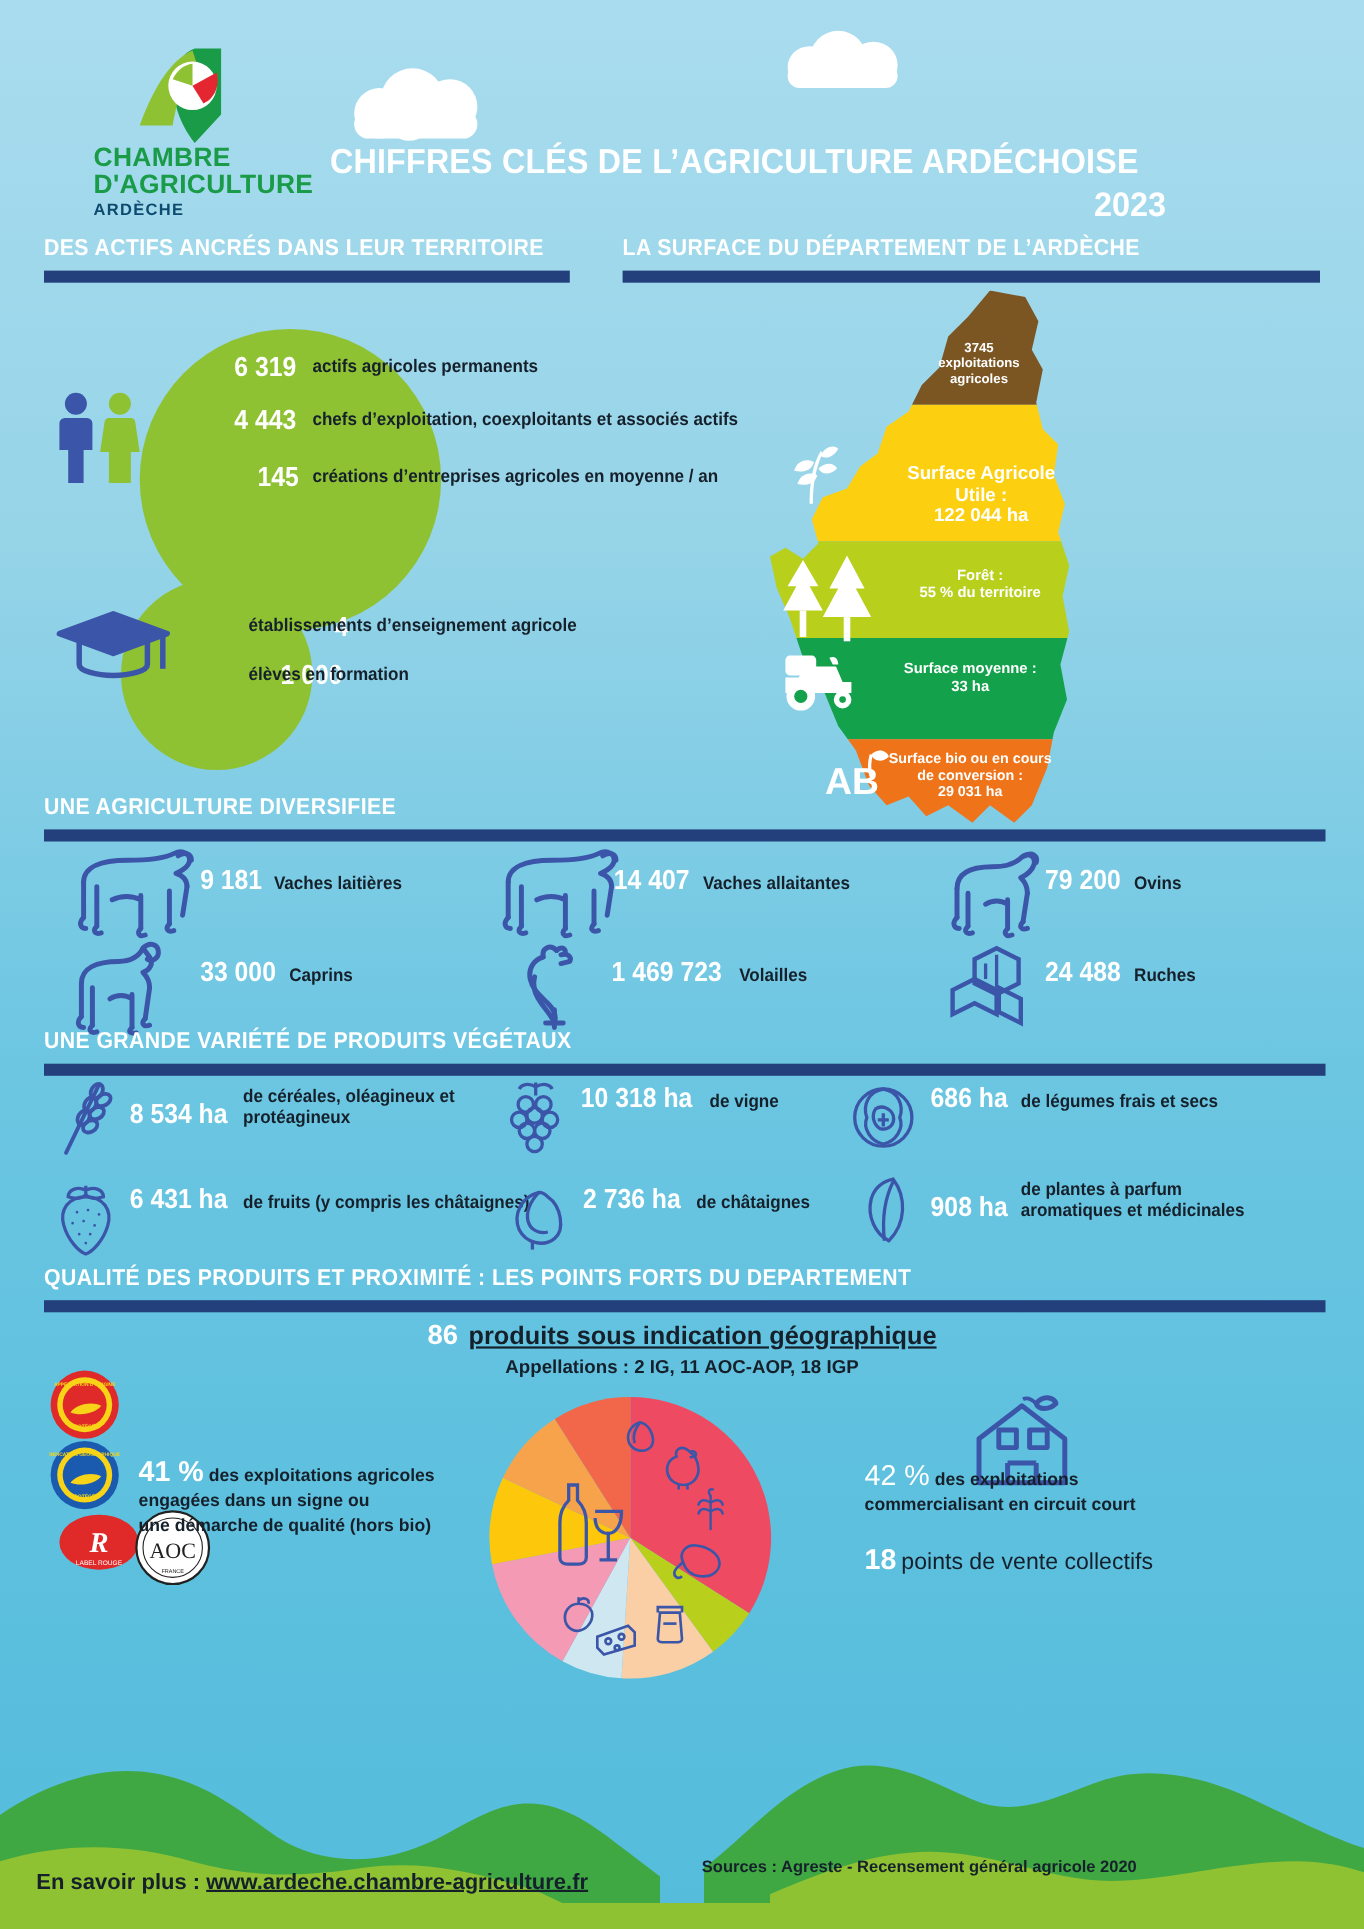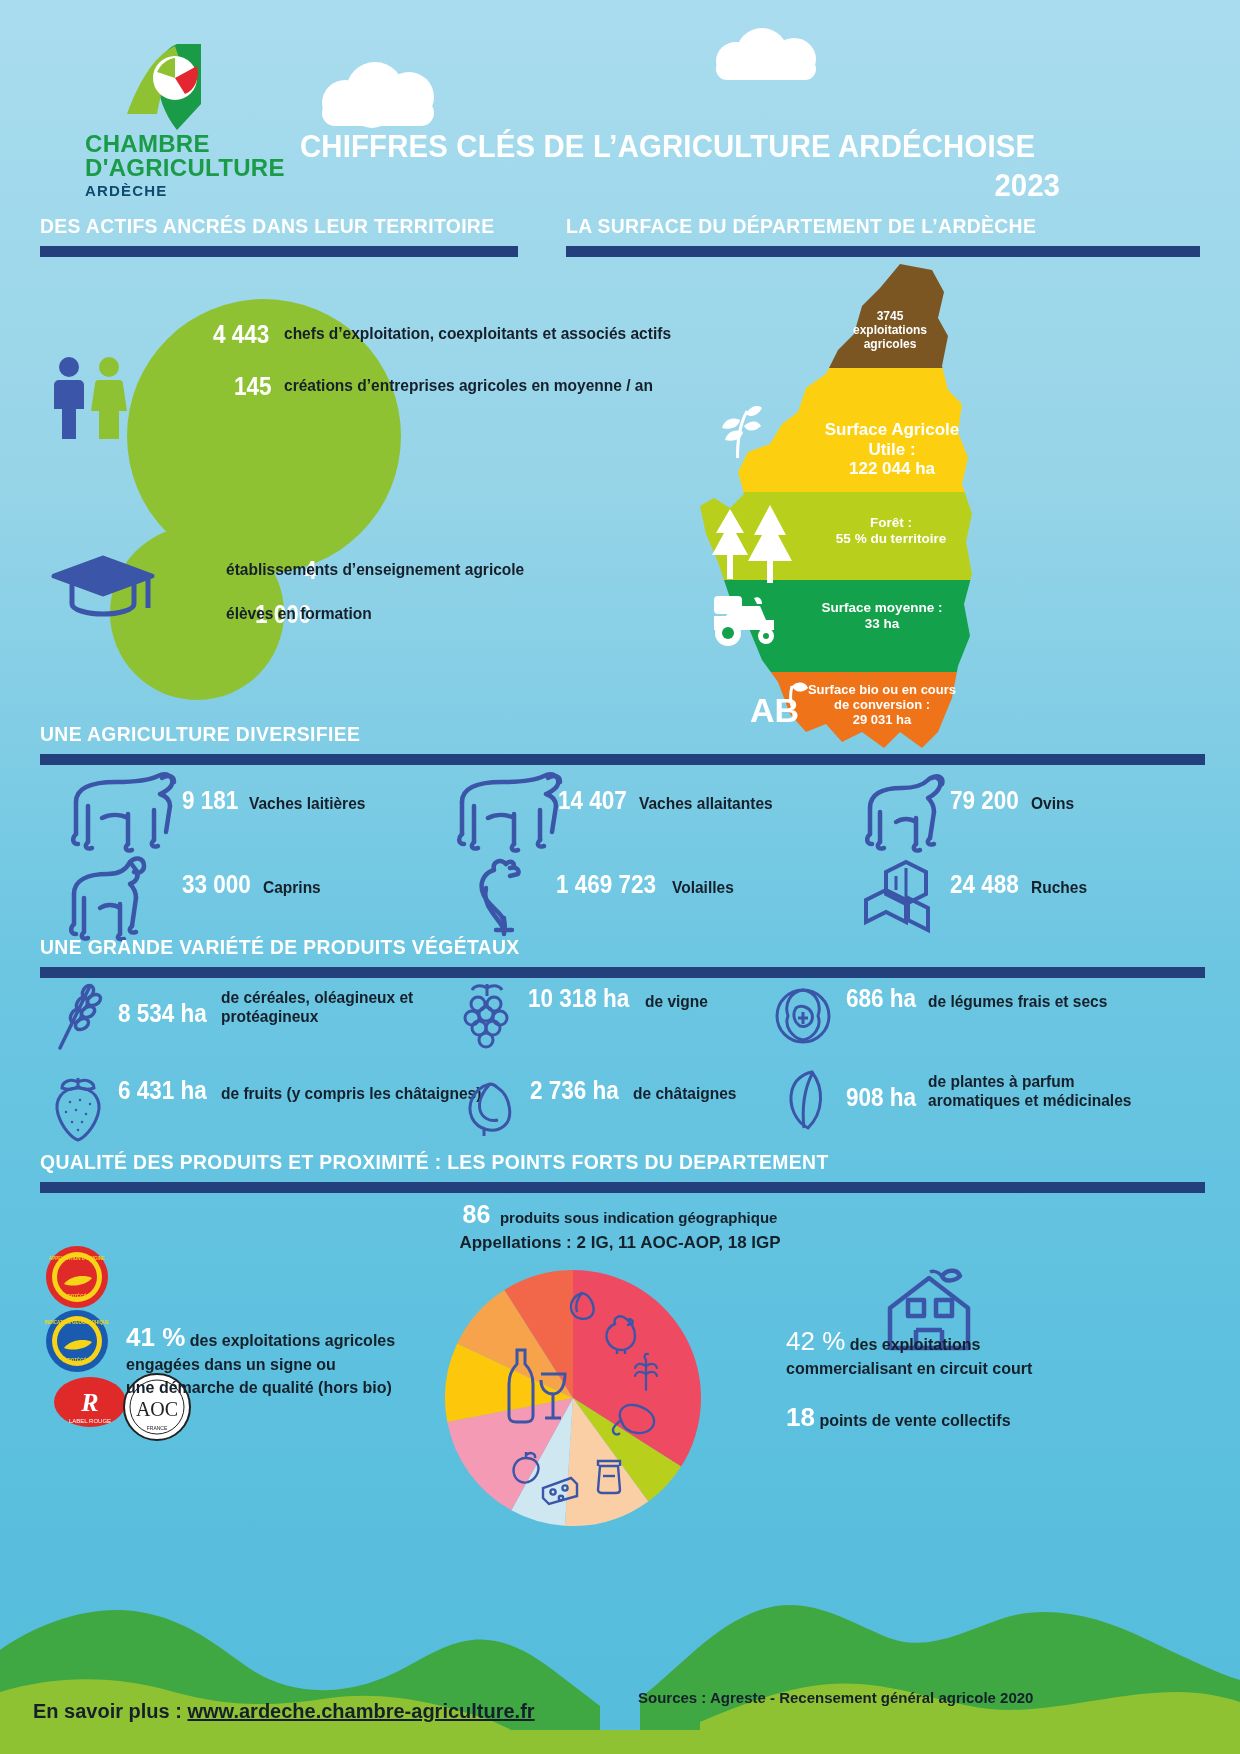--- a/index.html
+++ b/index.html
@@ -104,20 +104,24 @@
     <circle cx="27" cy="12" r="10"></circle>
     <path d="M17,25 h20 a5,5 0 0 1 5,5 v24 h-8 v30 h-14 v-30 h-8 v-24 a5,5 0 0 1 5,-5 z"></path>
   </g>
   <g fill="#8fc233">
     <circle cx="67" cy="12" r="10"></circle>
     <path d="M57,25 h20 a4,4 0 0 1 4,4 l4,27 h-8 v28 h-20 v-28 h-8 l4,-27 a4,4 0 0 1 4,-4 z"></path>
   </g>
 </svg>
 
 <div style="position:absolute; left:110px; top:320px; width:740px;">
+  <div style="position:relative; height:48px;">
+    <span class="stat-num" style="position:absolute; right:574px;">6 319</span>
+    <span class="stat-lbl" style="position:absolute; left:174px; top:4px;">actifs agricoles permanents</span>
+  </div>
   <div style="position:relative; height:52px;">
     <span class="stat-num" style="position:absolute; right:574px;">4 443</span>
     <span class="stat-lbl" style="position:absolute; left:174px; top:4px;">chefs d’exploitation, coexploitants et associés actifs</span>
   </div>
   <div style="position:relative; height:48px;">
     <span class="stat-num" style="position:absolute; right:574px;">145</span>
     <span class="stat-lbl" style="position:absolute; left:174px; top:4px;">créations d’entreprises agricoles en moyenne / an</span>
   </div>
 </div>
 
@@ -403,21 +407,21 @@
 </div>
 
 <div class="head-left" style="top:1150px; width:1165px;">
   <div class="section-title">QUALITÉ DES PRODUITS ET PROXIMITÉ : LES POINTS FORTS DU DEPARTEMENT</div>
   <div class="bar" style="margin-top:8px; width:1165px;"></div>
 </div>
 
 <div style="position:absolute; left:300px; top:1200px; width:640px; text-align:center;">
   <div>
     <span class="white" style="font-weight:bold; font-size:25px;">86</span>
-    <span style="font-weight:bold; font-size:15px; color:#15202b; margin-left:5px;">produits sous indication géographique</span>
+    <span style="font-weight:bold; font-size:23px; color:#15202b; margin-left:5px;text-decoration:underline;">produits sous indication géographique</span>
   </div>
   <div style="font-weight:bold; font-size:17px; color:#15202b; margin-top:4px;">Appellations : 2 IG, 11 AOC-AOP, 18 IGP</div>
 </div>
 
 <svg width="66" height="66" viewBox="0 0 66 66" style="position:absolute; left:44px; top:1244px;">
   <circle cx="33" cy="33" r="31" fill="#e02a2a"></circle>
   <circle cx="33" cy="33" r="25" fill="#f7d417"></circle>
   <circle cx="33" cy="33" r="20" fill="#e02a2a"></circle>
   <g fill="#f7d417">
       <path d="M20,40 C26,32 40,30 48,34 C44,40 30,44 20,40 Z"></path>
@@ -470,21 +474,21 @@
 </svg>
 
 <div style="position:absolute; left:786px; top:1326px; width:420px;">
   <div style="margin-bottom:22px;">
     <span class="white" style="font-weight:normal; font-size:26px;">42 %</span>
     <span style="font-weight:bold; font-size:16px; color:#15202b; white-space:pre-line; line-height:1.45;">des exploitations
 commercialisant en circuit court</span>
   </div>
   <div>
     <span class="white" style="font-weight:bold; font-size:26px;">18</span>
-    <span style="font-weight:bold; font-size:16px; color:#15202b;">points de vente collectifs</span>
+    <span style="font-weight:normal; font-size:21px; color:#15202b;">points de vente collectifs</span>
   </div>
 </div>
 
 <div id="pie-wrap" style="position:absolute; left:443px; top:1268px; width:260px; height:260px;">
   <svg id="pie-svg" width="260" height="260" viewBox="0 0 260 260">
       <path d="M130,130 L130,2 A128,128 0 0 1 238.0739744642579,198.5858297573116 Z" fill="#ee4b62"></path>
       <path d="M130,130 L238.0739744642579,198.5858297573116 A128,128 0 0 1 205.23651229343656,233.55417527999327 Z" fill="#b8cf1c"></path>
       <path d="M130,130 L205.23651229343656,233.55417527999327 A128,128 0 0 1 121.96281350024792,257.7474212388188 Z" fill="#fbcfa6"></path>
       <path d="M130,130 L121.96281350024792,257.7474212388188 A128,128 0 0 1 68.33552971498048,242.16725504561455 Z" fill="#cfe7f1"></path>
       <path d="M130,130 L68.33552971498048,242.16725504561455 A128,128 0 0 1 4.267231906727844,153.98480826697275 Z" fill="#f59ab4"></path>

